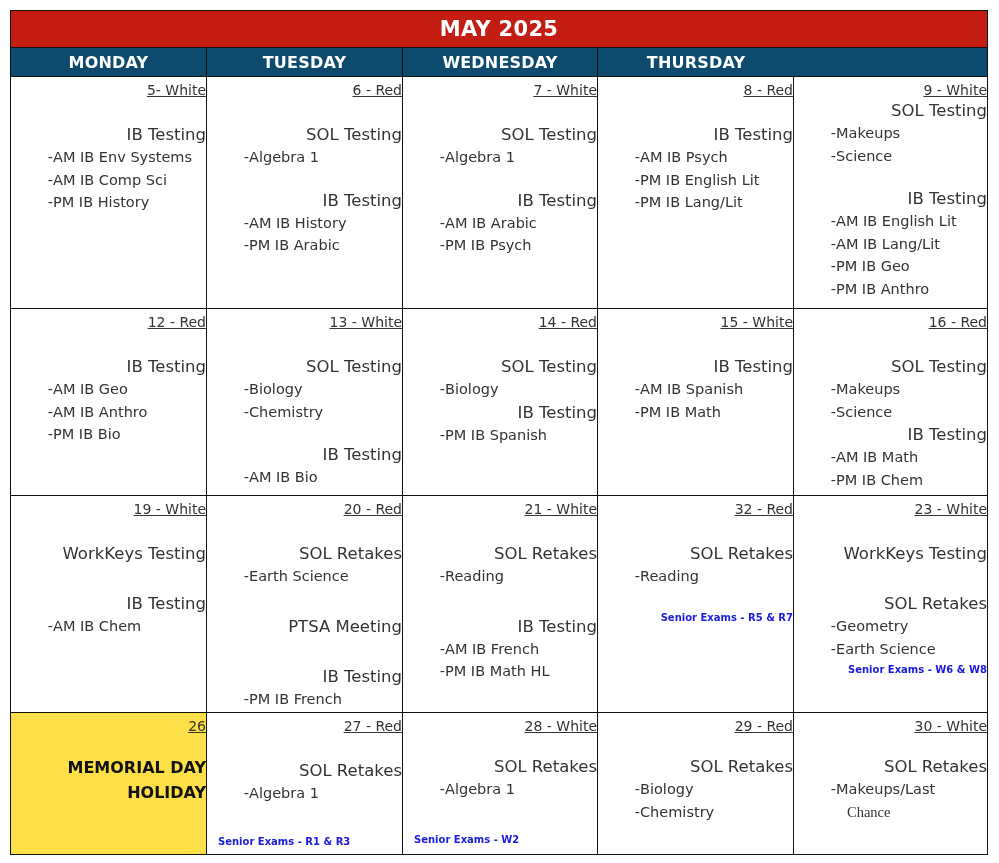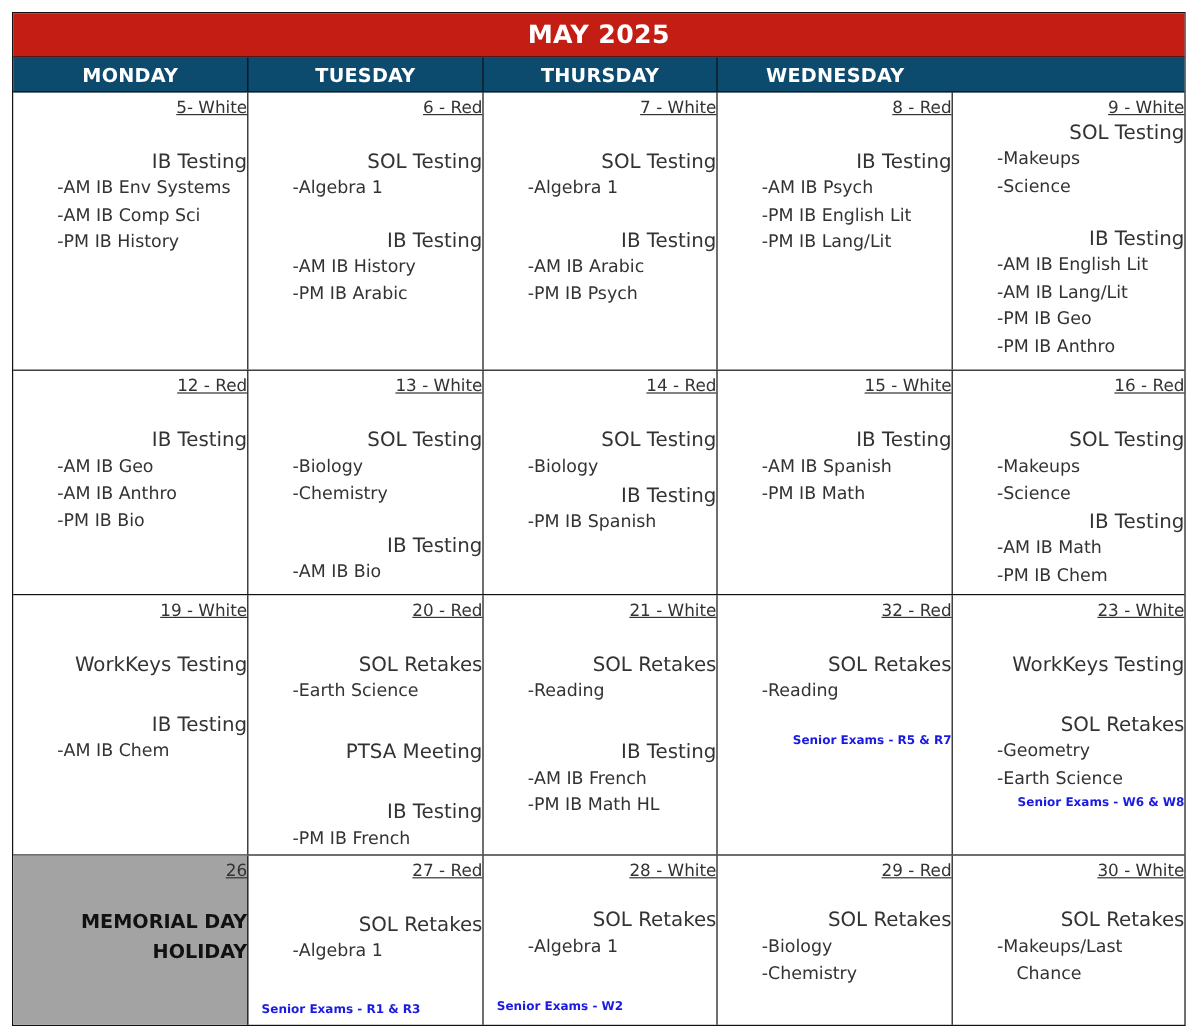--- a/index.html
+++ b/index.html
@@ -12,41 +12,41 @@
                font-family: "DejaVu Sans", sans-serif; font-weight: bold; font-size: 21px; letter-spacing: 0.3px; }
   .head-row { display: grid; grid-template-columns: 196px 196px 195px 196px 1fr; height: 28px;
               background: #0c4a6e; border-bottom: 1.5px solid #111; }
   .head-cell { color: #fff; font-weight: bold; font-size: 16px; display: flex; align-items: center;
                justify-content: center; border-right: 1.5px solid #111; letter-spacing: 0.2px; }
   .head-cell:last-child { border-right: none; }
   .week { display: grid; grid-template-columns: 196px 196px 195px 196px 1fr; border-bottom: 1.5px solid #111; }
   .week:last-child { border-bottom: none; }
   .day { border-right: 1.5px solid #111; padding: 4px 0 0 11px; box-sizing: border-box; position: relative; }
   .day:last-child { border-right: none; }
-  .day.holiday { background: #a3a3a3; }
+  .day.holiday { background: #fde047; }
   .date { font-size: 14px; color: #333; height: 18px; line-height: 18px; text-decoration: underline; }
   .spacer { height: 24px; }
   .spacer.mid { height: 20px; }
   .section { font-size: 16.5px; color: #333; line-height: 23px; }
   .item { font-size: 14.5px; color: #333; line-height: 22.5px; padding-left: 11px; display: flex; }
   .item .dash { width: 20px; flex: none; }
-  .item.cont { padding-left: 42px; }
+  .item.cont { padding-left: 42px; font-family: Liberation Serif, serif; }
   .senior { color: #1a1ae0; font-weight: bold; font-size: 10px; line-height: 20px; }
   .holiday-text { font-weight: bold; font-size: 16px; color: #111; line-height: 25px; }
 </style>
 </head>
 <body>
 
 <div class="cal">
   <div class="title-bar">MAY 2025</div>
   <div class="head-row">
     <div class="head-cell">MONDAY</div>
     <div class="head-cell">TUESDAY</div>
+    <div class="head-cell">WEDNESDAY</div>
     <div class="head-cell">THURSDAY</div>
-    <div class="head-cell">WEDNESDAY</div>
   </div>
 
   <div class="week" style="height:231px">
     <div class="day">
       <div class="date">5- White</div>
       <div class="spacer"></div>
       <div class="section">IB Testing</div>
       <div class="item">
           <span class="dash">-</span>
           <span>AM IB Env Systems</span>

